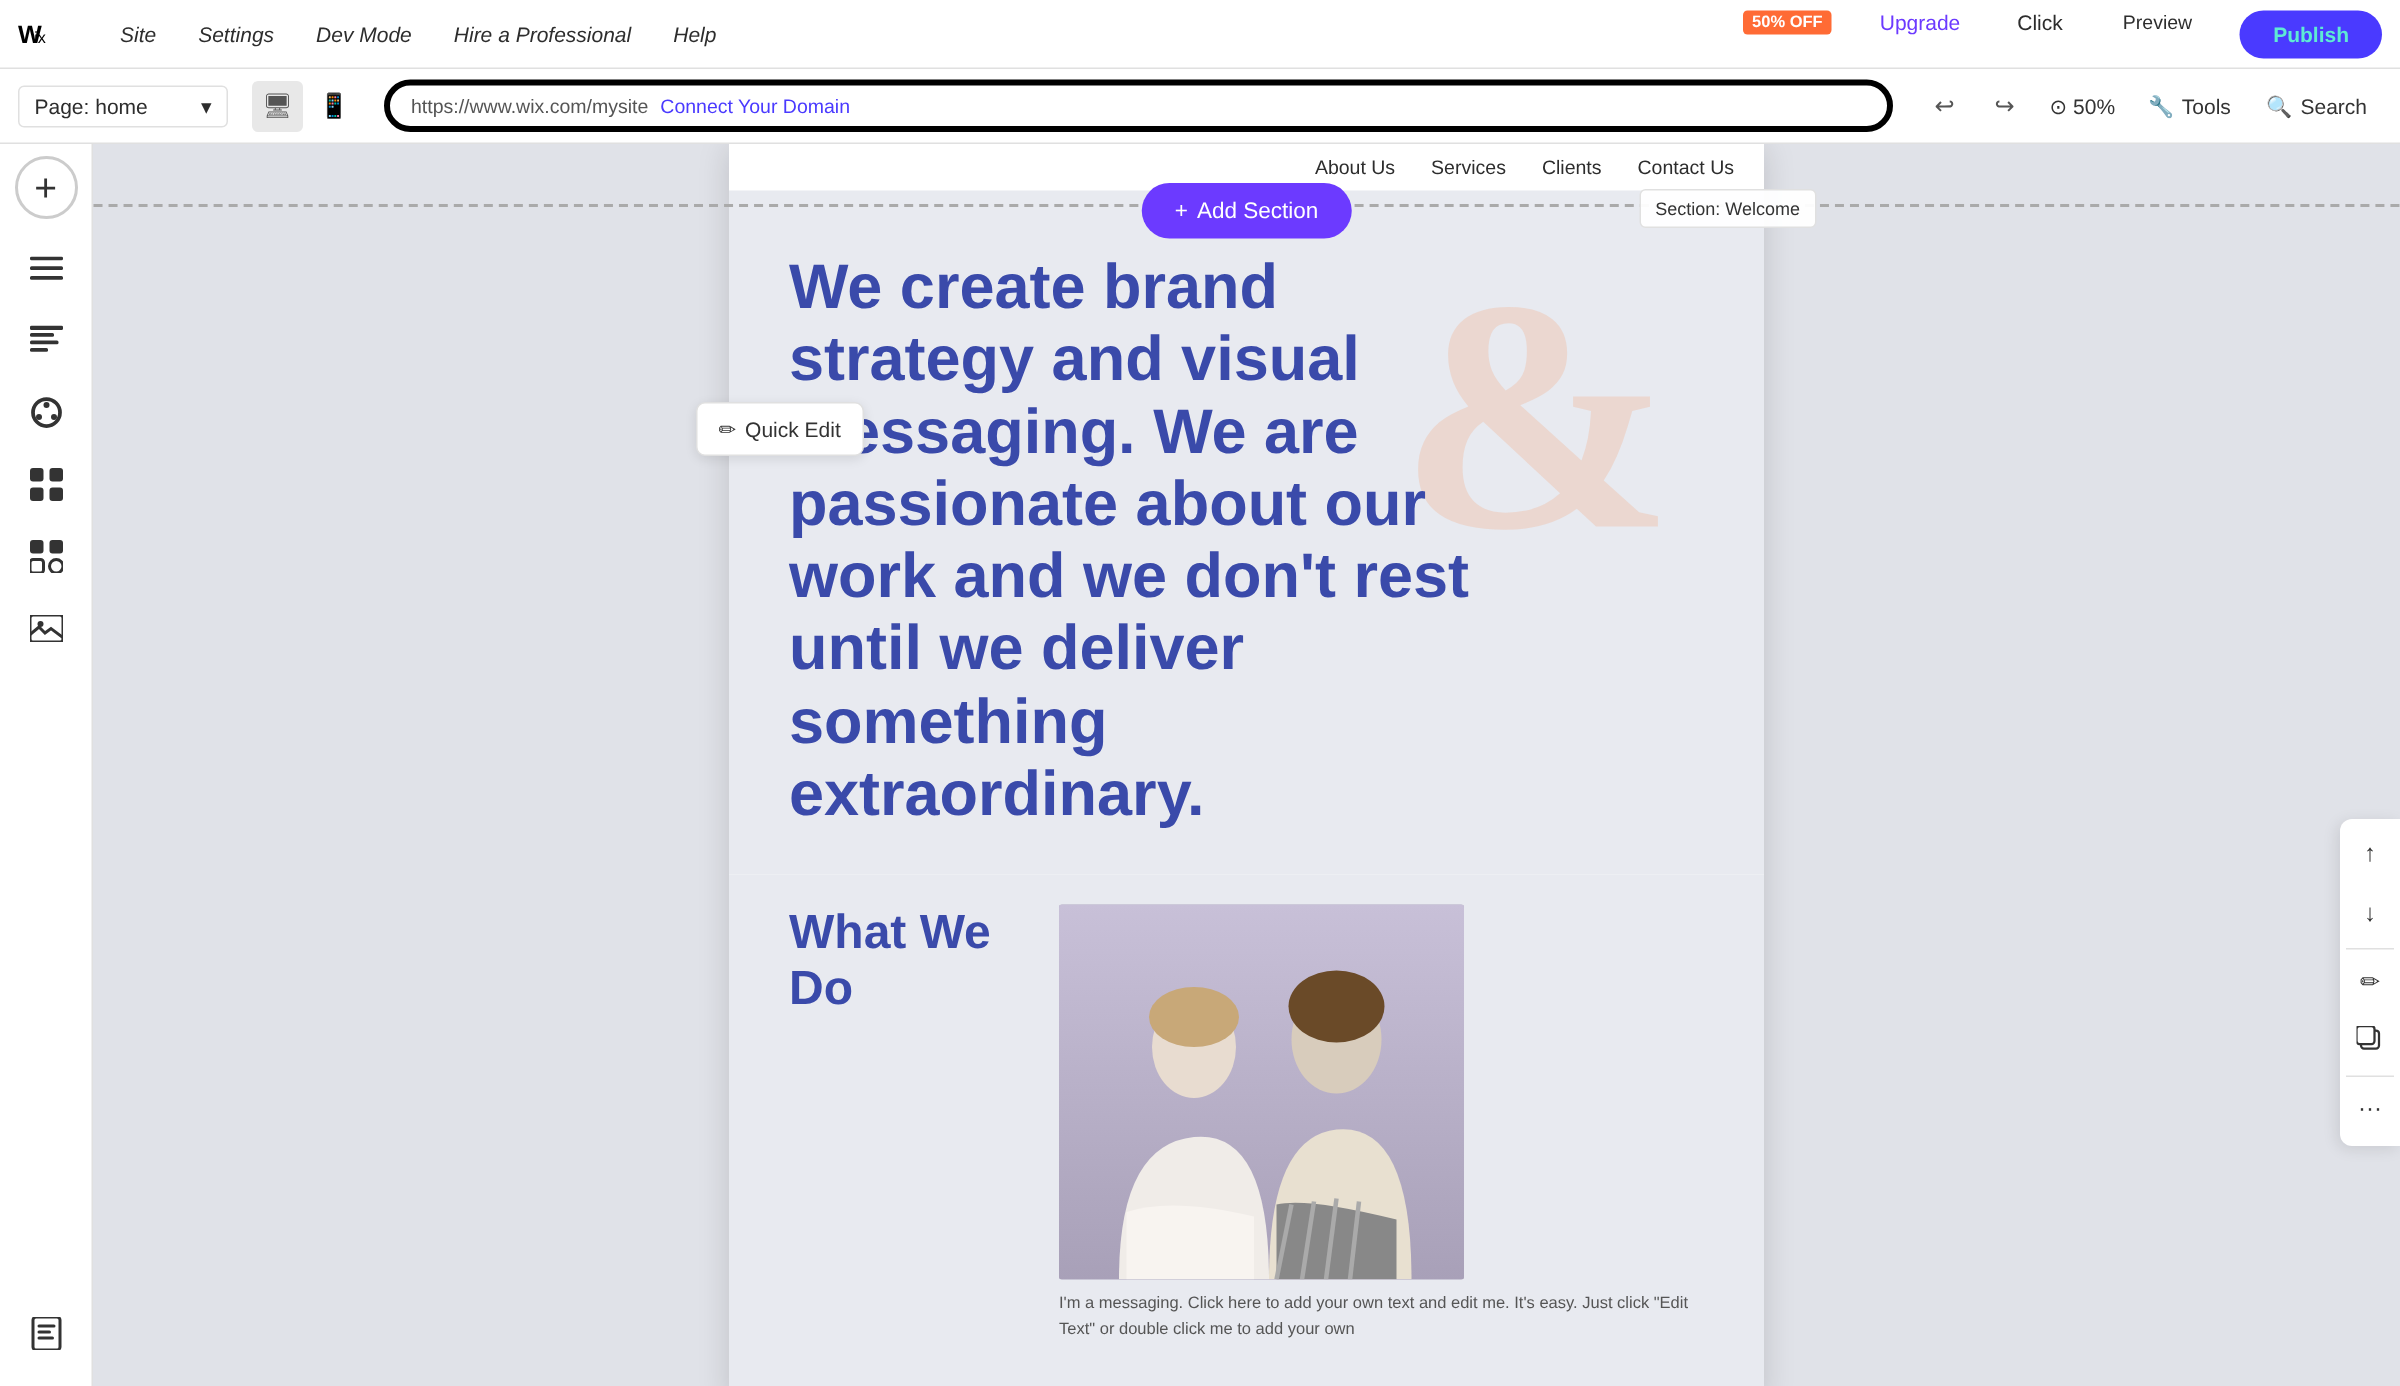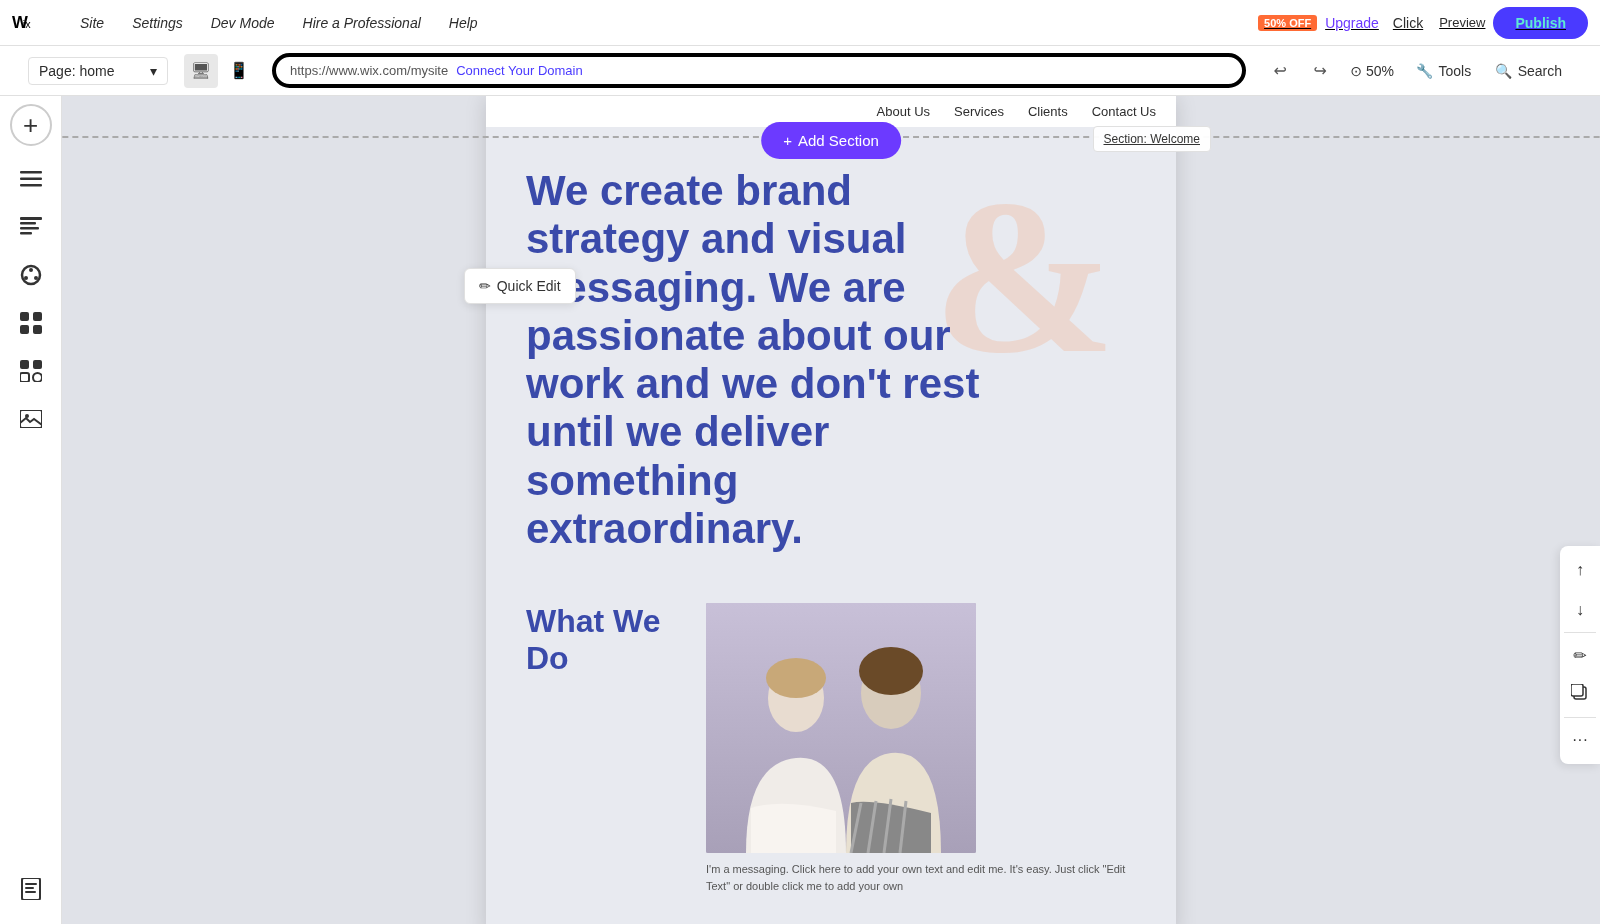--- a/index.html
+++ b/index.html
@@ -15,21 +15,21 @@
       margin-right: 18px; display: flex; align-items: center;
     }
     .wix-logo svg { width: 36px; height: 20px; }
     .nav-item {
       padding: 0 14px; height: 46px; display: flex; align-items: center;
       cursor: pointer; font-size: 14px; color: #2d2d2d;
       position: relative;
       font-style: italic;
     }
     .nav-right {
-      margin-left: auto; display: flex; align-items: center; gap: 0; text-decoration: underline;
+      margin-left: auto; display: flex; align-items: flex-start; gap: 24px;
     }
     .badge-50 {
       background: #ff6b35; color: #fff; font-size: 11px; font-weight: 700;
       padding: 2px 6px; border-radius: 3px; margin-right: 2px;
     }
     .upgrade-btn {
       color: #6c3aff; font-size: 14px; font-weight: 500; cursor: pointer;
       padding: 0 6px;
     }
     .save-btn {
@@ -40,21 +40,21 @@
     }
     .publish-btn {
       background: #4a3aff; color: #5eead4; border: none; border-radius: 20px;
       padding: 8px 22px; font-size: 14px; font-weight: 600; cursor: pointer;
     }
 
     
     .second-bar {
       display: flex; align-items: center; height: 50px;
       background: #fff; border-bottom: 1px solid #e0e0e0;
-      padding: 0 28px; gap: 8px; position: relative; z-index: 99;
+      padding: 0 12px; gap: 8px; position: relative; z-index: 99;
     }
     .page-selector {
       display: flex; align-items: center; gap: 6px;
       border: 1px solid #e0e0e0; border-radius: 4px;
       padding: 5px 10px; cursor: pointer; font-size: 14px; color: #2d2d2d;
       min-width: 140px;
     }
     .device-btns { display: flex; gap: 4px; margin: 0 8px; }
     .device-btn {
       width: 34px; height: 34px; border-radius: 4px; border: none;
@@ -169,21 +169,21 @@
       position: absolute; top: 26px; left: 50%; transform: translateX(-50%);
       background: #6c3aff; color: #fff; border: none; border-radius: 20px;
       padding: 10px 22px; font-size: 15px; font-weight: 500; cursor: pointer;
       display: flex; align-items: center; gap: 6px; z-index: 200;
       white-space: nowrap;
     }
     .section-welcome-label {
       position: absolute; top: 30px; right: -10px;
       background: rgba(255,255,255,0.95); border: 1px solid #e0e0e0;
       border-radius: 4px; padding: 5px 10px; font-size: 12px; color: #333;
-      white-space: nowrap; z-index: 200; text-decoration: underline;
+      white-space: nowrap; z-index: 200;
     }
     .quick-edit-btn {
       position: absolute; top: 170px; left: 10px;
       background: #fff; border: 1px solid #e0e0e0; border-radius: 6px;
       padding: 9px 14px; font-size: 14px; color: #333; cursor: pointer;
       display: flex; align-items: center; gap: 6px; z-index: 200;
       box-shadow: 0 2px 8px rgba(0,0,0,0.1);
     }
 
     

